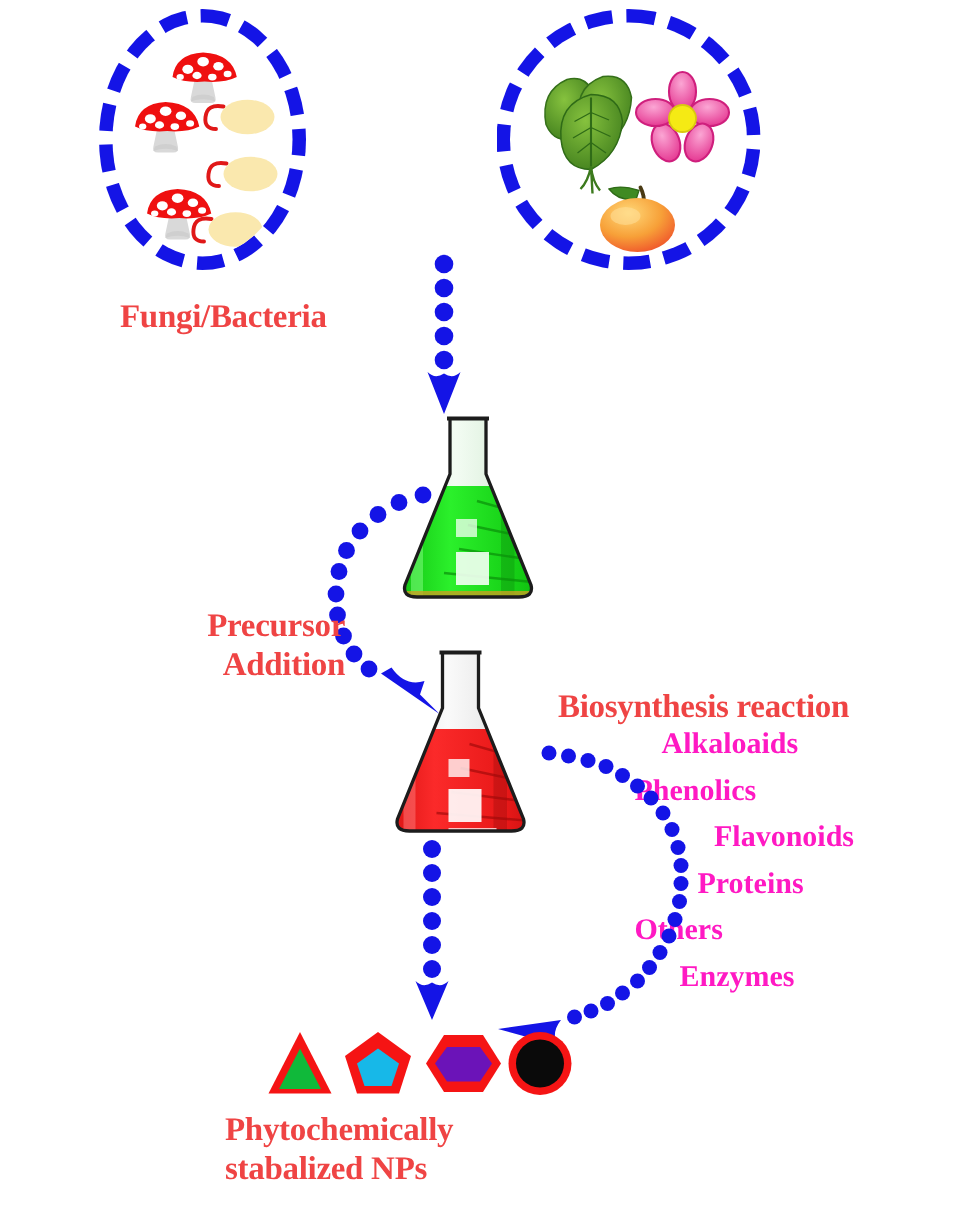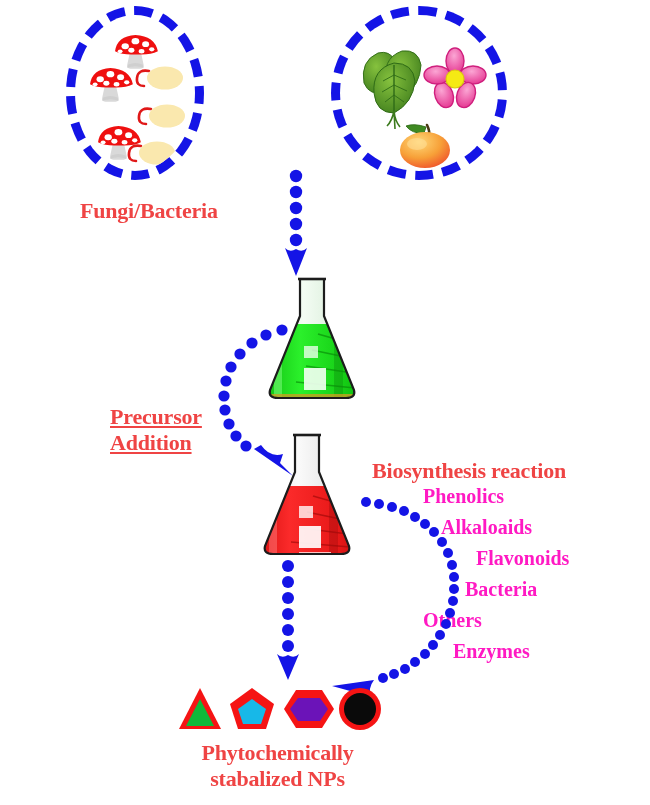--- a/index.html
+++ b/index.html
@@ -26,23 +26,23 @@
     font-family: "Liberation Serif", "DejaVu Serif", serif;
     font-weight: bold;
     color: #ef4444;
     white-space: pre;
     line-height: 1.16;
     letter-spacing: -0.2px;
   }
   .lbl-fungi   { left: 80px;  top: 198px; font-size: 22px; }
   .lbl-plant   { left: 375px; top: 198px; font-size: 22px; }
   .lbl-extract { left: 392px; top: 303px; font-size: 22px; }
-  .lbl-prec    { left: 110px; top: 404px; font-size: 22px; text-align: left; width: 120px; text-decoration: underline;}
+  .lbl-prec    { left: 110px; top: 404px; font-size: 22px; text-align: right; width: 120px;}
   .lbl-bio     { left: 372px; top: 458px; font-size: 22px; }
-  .lbl-np      { left: 150px; top: 740px; font-size: 22px; text-align: center; width: 255px; }
+  .lbl-np      { left: 150px; top: 740px; font-size: 22px; width: 255px; }
 
   .phyto {
     position: absolute;
     left: 415px;
     top: 486px;
     width: 230px;
     font-family: "Liberation Serif", "DejaVu Serif", serif;
     font-weight: bold;
     font-size: 20px;
     color: #ff19c3;
@@ -284,24 +284,24 @@
       <rect x="44" y="78" width="14" height="12" fill="#ffecec" opacity="0.85"></rect>
       <rect x="44" y="124" width="32" height="5" fill="#ffd6d6" opacity="0.9"></rect>
     </g>
     <path d="M 40 6 L 40 44 L 10 118 Q 8 126 18 126 L 86 126 Q 96 126 94 118 L 64 44 L 64 6" fill="none" stroke="#1c1c1c" stroke-width="2.2"></path>
     <line x1="38" y1="7" x2="66" y2="7" stroke="#1c1c1c" stroke-width="2.6"></line>
   </svg>
 
   <div class="lbl lbl-bio">Biosynthesis reaction</div>
 
   <div class="phyto">
+    <div style="margin-left:26px;">Alkaloaids</div>
     <div style="margin-left:8px;">Phenolics</div>
-    <div style="margin-left:26px;">Alkaloaids</div>
     <div style="margin-left:61px;">Flavonoids</div>
-    <div style="margin-left:50px;">Bacteria</div>
+    <div style="margin-left:50px;">Proteins</div>
     <div style="margin-left:8px;">Others</div>
     <div style="margin-left:38px;">Enzymes</div>
   </div>
 
   <svg class="abs novt" style="left:350px; top:490px;" width="140" height="215">
     <g fill="#1414e6">
 
       <circle cx="16" cy="12" r="5.0"></circle>
       <circle cx="29" cy="14" r="5.0"></circle>
       <circle cx="42" cy="17" r="5.0"></circle>

